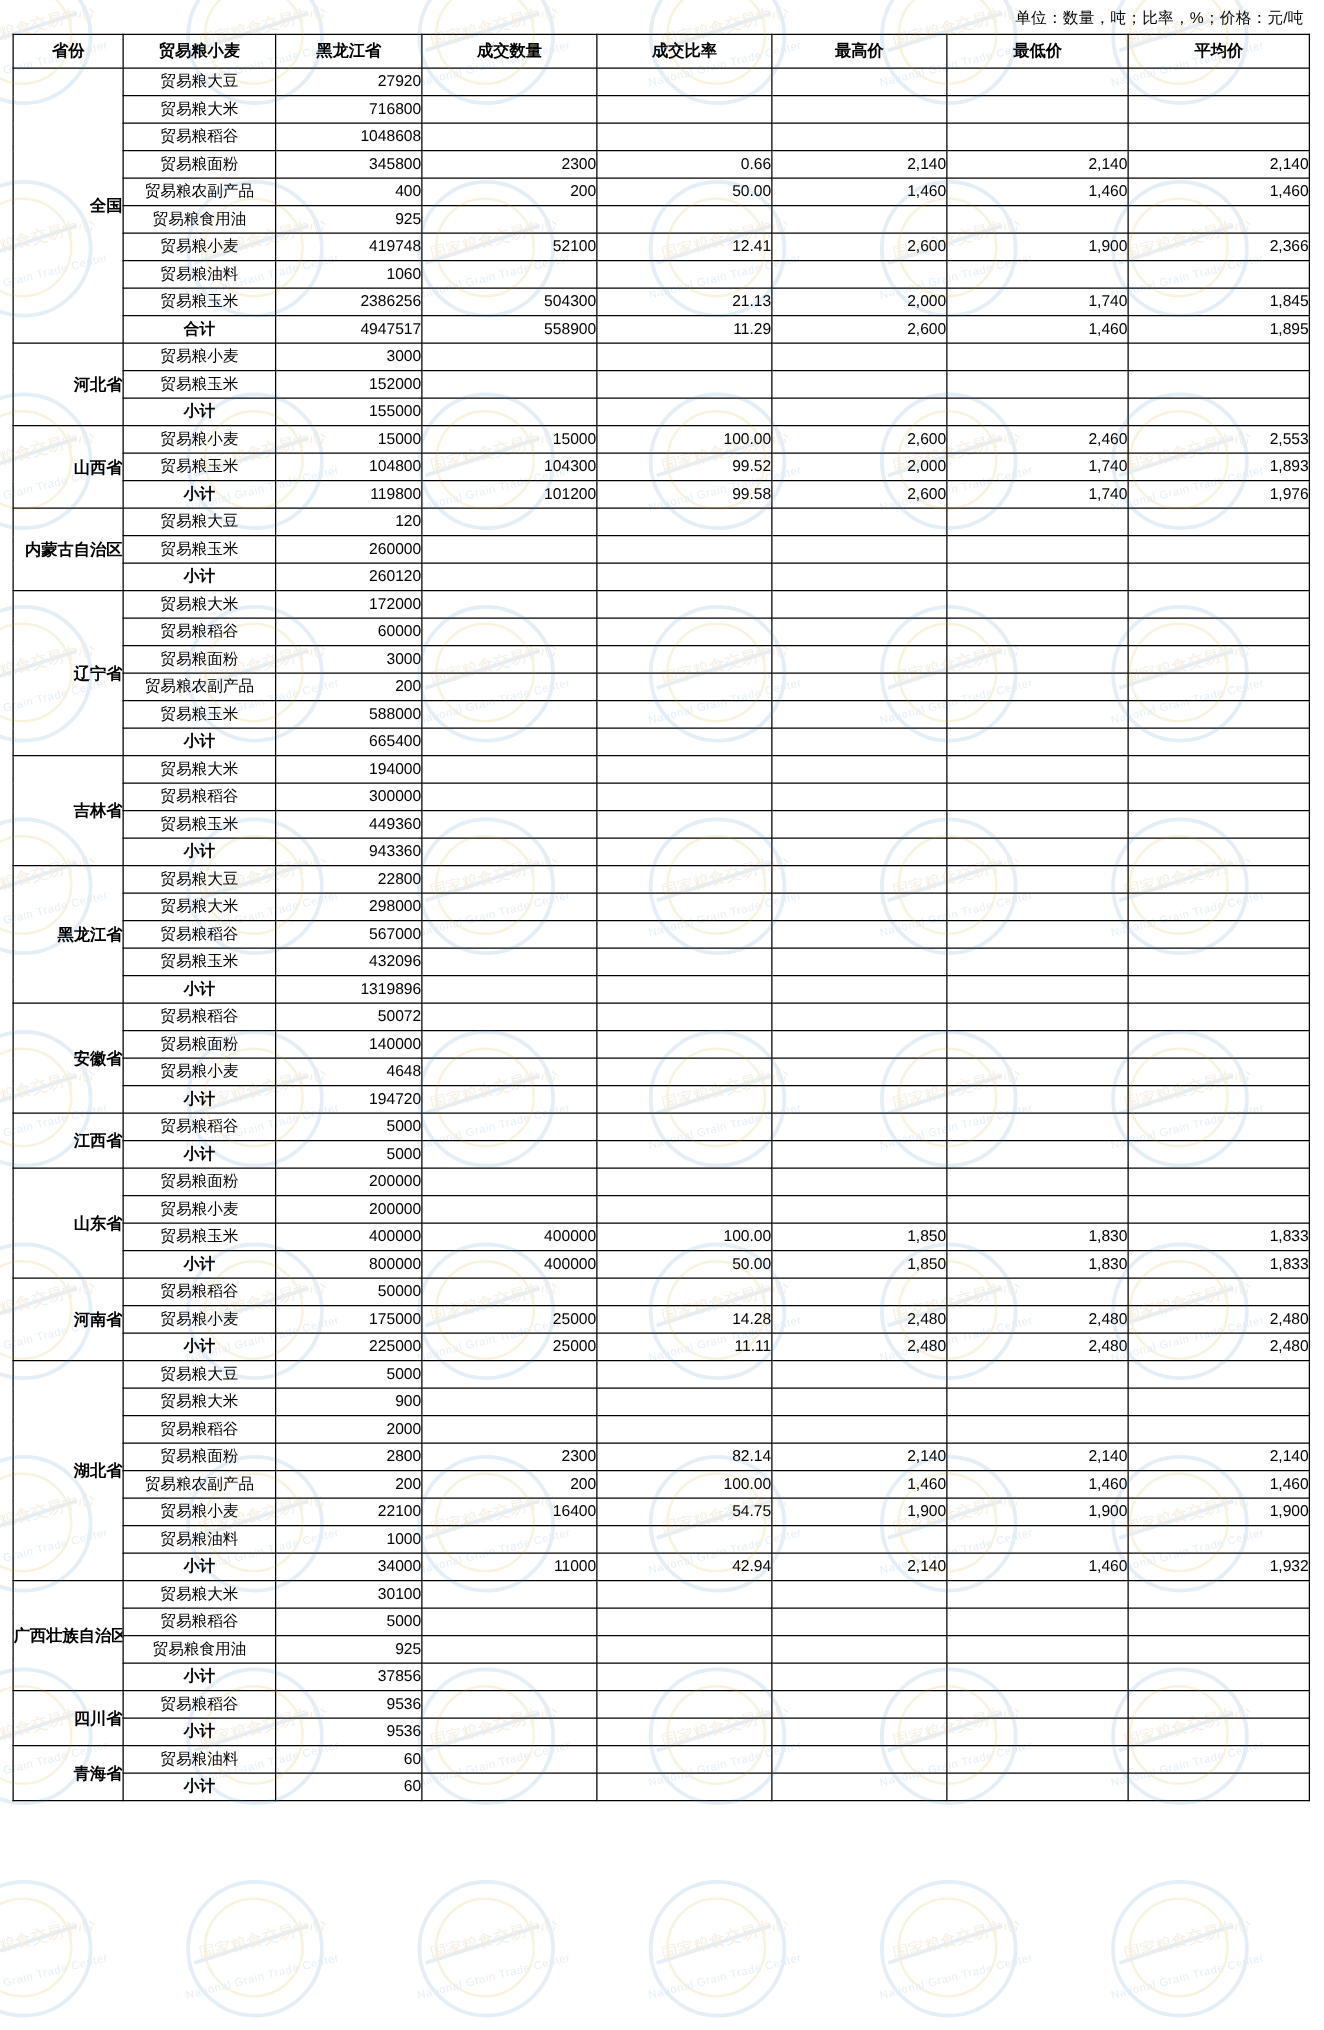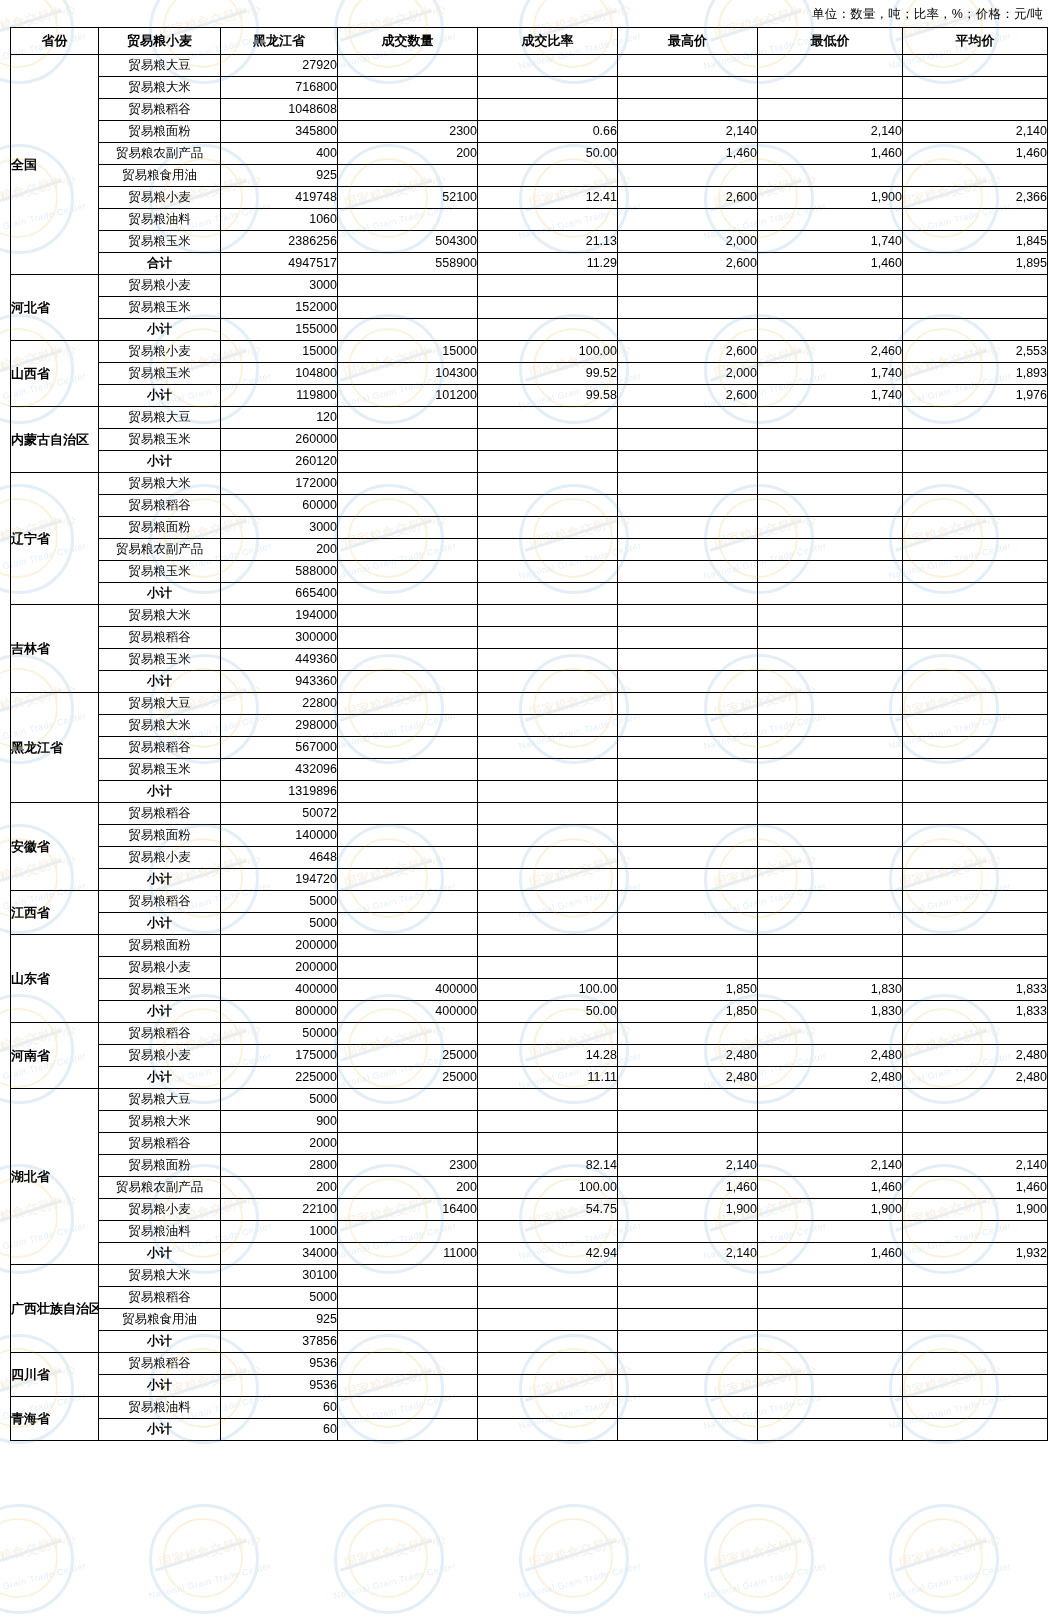--- a/index.html
+++ b/index.html
@@ -44,21 +44,21 @@
     white-space: nowrap;
   }
   table.grid th {
     font-weight: bold;
     text-align: center;
     font-size: 13px;
     height: 26px;
     line-height: 26px;
   }
   td.prov {
-    text-align: left;
+    text-align: right;
     font-weight: bold;
     font-size: 13px;
     white-space: normal;
     line-height: 17px;
     padding: 0 2px;
   }
   td.cat {
     text-align: center;
     font-size: 12.5px;
   }

